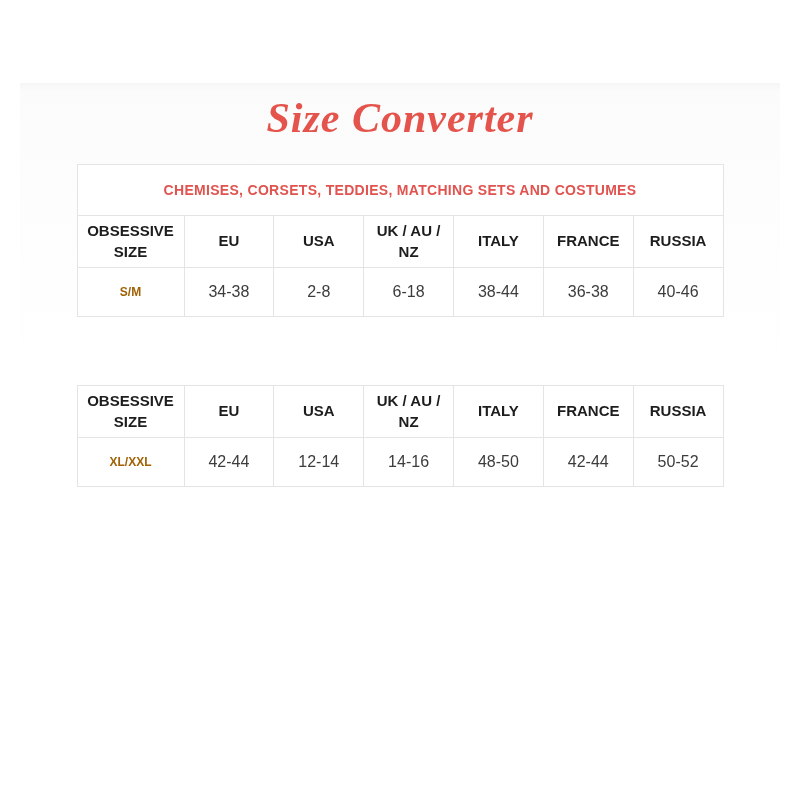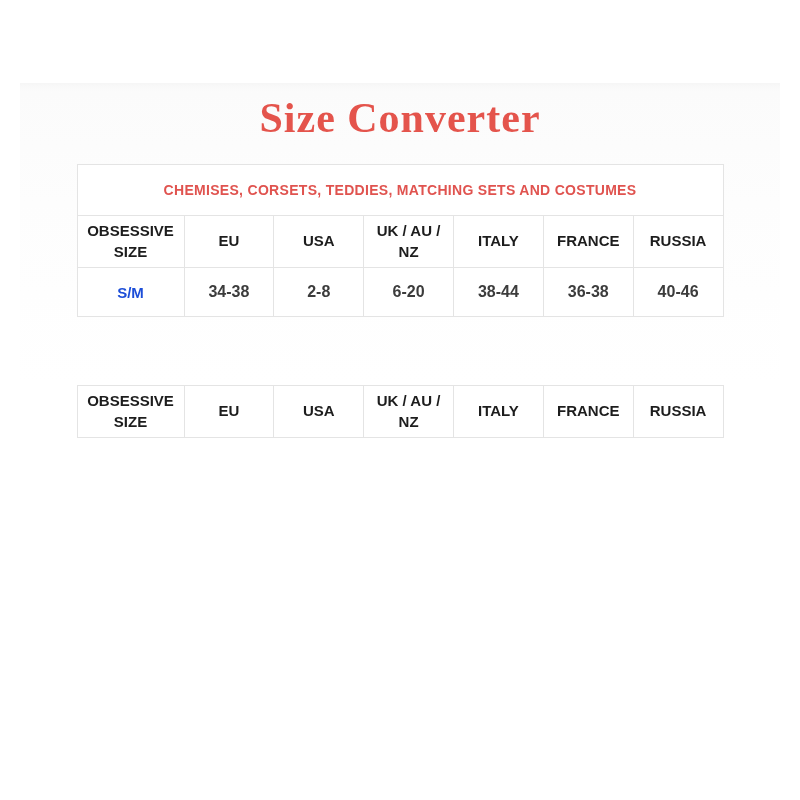--- a/index.html
+++ b/index.html
@@ -22,20 +22,21 @@
     left: 20px;
     top: 83px;
     width: 760px;
     height: 717px;
     background: linear-gradient(180deg, #f6f6f6 0px, #fbfbfb 8px, #fdfdfd 120px, #ffffff 300px);
   }
   .page-title {
     margin: 10px 0 0 0;
     text-align: center;
     font-family: "Liberation Serif", "DejaVu Serif", serif;
+    font-style: italic;
     font-weight: 600;
     font-size: 42px;
     line-height: 50px;
     letter-spacing: 1px;
     color: #e4544c;
   }
   table.size-table {
     width: 647px;
     margin: 21px auto 0 auto;
     border-collapse: collapse;
@@ -63,28 +64,28 @@
   }
   th.col-header {
     height: 52px;
     font-size: 15px;
     font-weight: bold;
     color: #1d1d1d;
     line-height: 1.35;
   }
   td.row-label {
     height: 49px;
-    font-size: 15px;
+    font-size: 12px;
     font-weight: bold;
-    color: #1d4ed8;
+    color: #a16207;
   }
   td.size-cell {
     height: 49px;
     font-size: 16px;
-    font-weight: bold;
+    font-weight: normal;
     color: #3c3c3c;
   }
 </style>
 </head>
 <body>
 
 <div class="viewport">
   <div class="content-area">
 
     <h1 class="page-title">Size Converter</h1>
@@ -109,21 +110,21 @@
           <th class="col-header">USA</th>
           <th class="col-header">UK / AU / NZ</th>
           <th class="col-header">ITALY</th>
           <th class="col-header">FRANCE</th>
           <th class="col-header">RUSSIA</th>
         </tr>
         <tr>
           <td class="row-label">S/M</td>
           <td class="size-cell">34-38</td>
           <td class="size-cell">2-8</td>
-          <td class="size-cell">6-20</td>
+          <td class="size-cell">6-18</td>
           <td class="size-cell">38-44</td>
           <td class="size-cell">36-38</td>
           <td class="size-cell">40-46</td>
         </tr>
       </tbody>
     </table>
 
     <table class="size-table second">
       <colgroup>
         <col class="first-col">
@@ -137,17 +138,26 @@
       <tbody>
         <tr>
           <th class="col-header">OBSESSIVE SIZE</th>
           <th class="col-header">EU</th>
           <th class="col-header">USA</th>
           <th class="col-header">UK / AU / NZ</th>
           <th class="col-header">ITALY</th>
           <th class="col-header">FRANCE</th>
           <th class="col-header">RUSSIA</th>
         </tr>
+        <tr>
+          <td class="row-label">XL/XXL</td>
+          <td class="size-cell">42-44</td>
+          <td class="size-cell">12-14</td>
+          <td class="size-cell">14-16</td>
+          <td class="size-cell">48-50</td>
+          <td class="size-cell">42-44</td>
+          <td class="size-cell">50-52</td>
+        </tr>
       </tbody>
     </table>
 
   </div>
 </div>
 
 </body></html>

